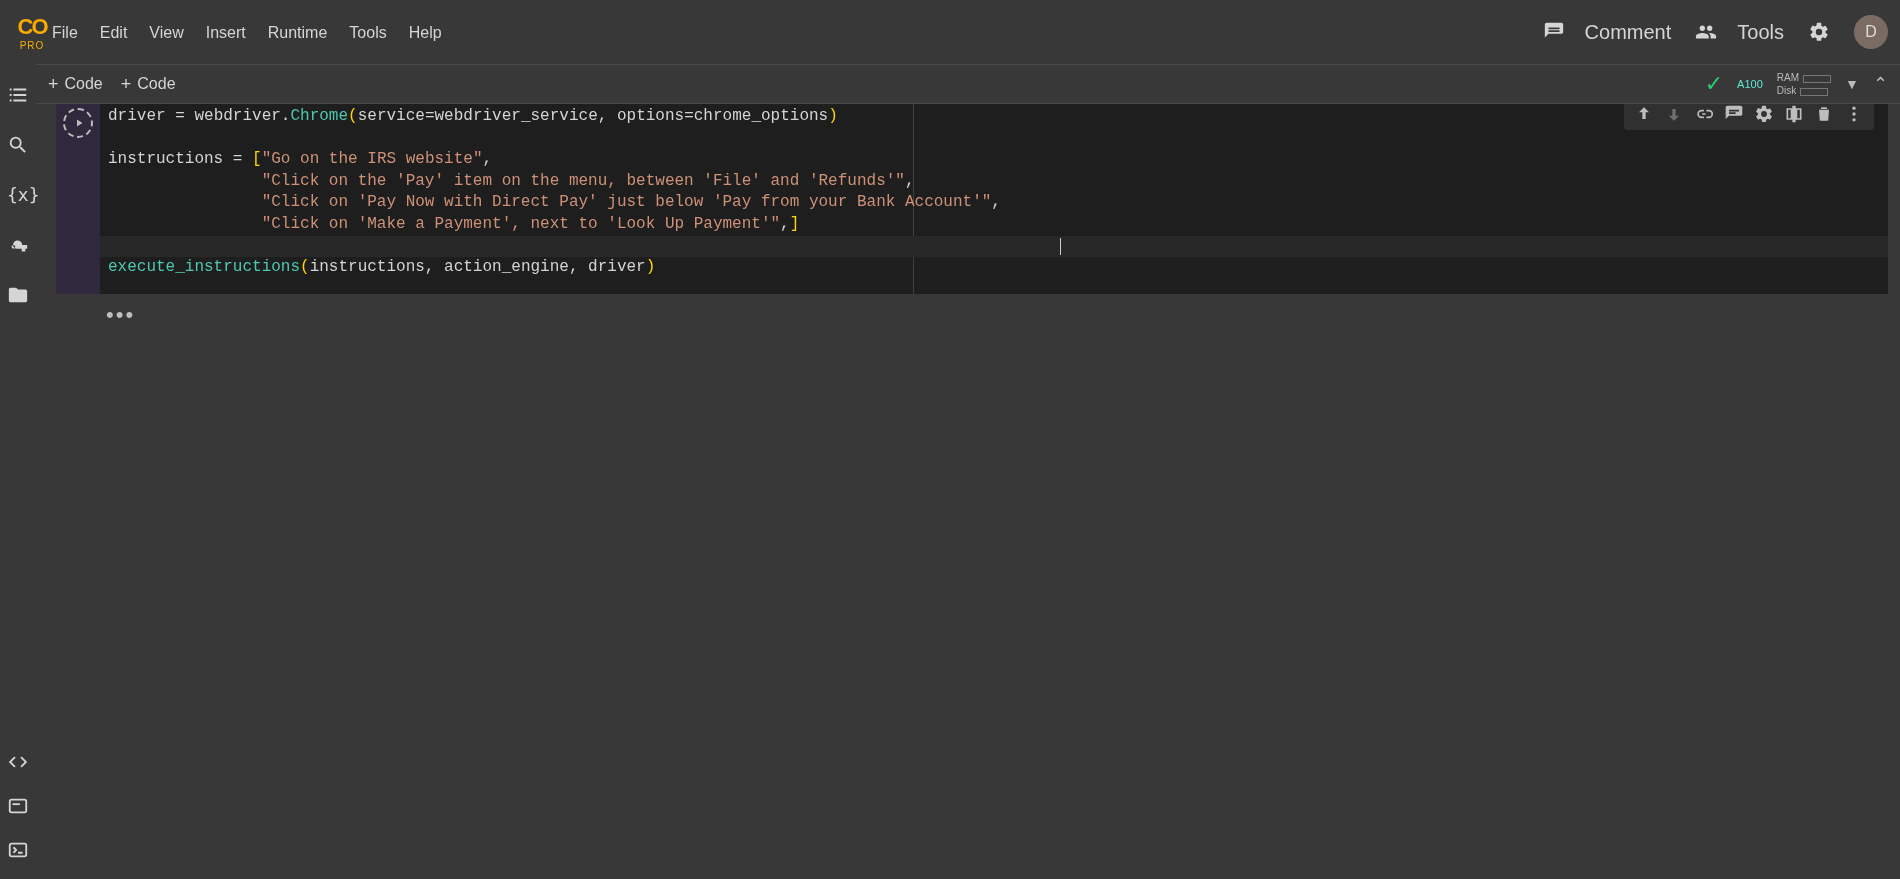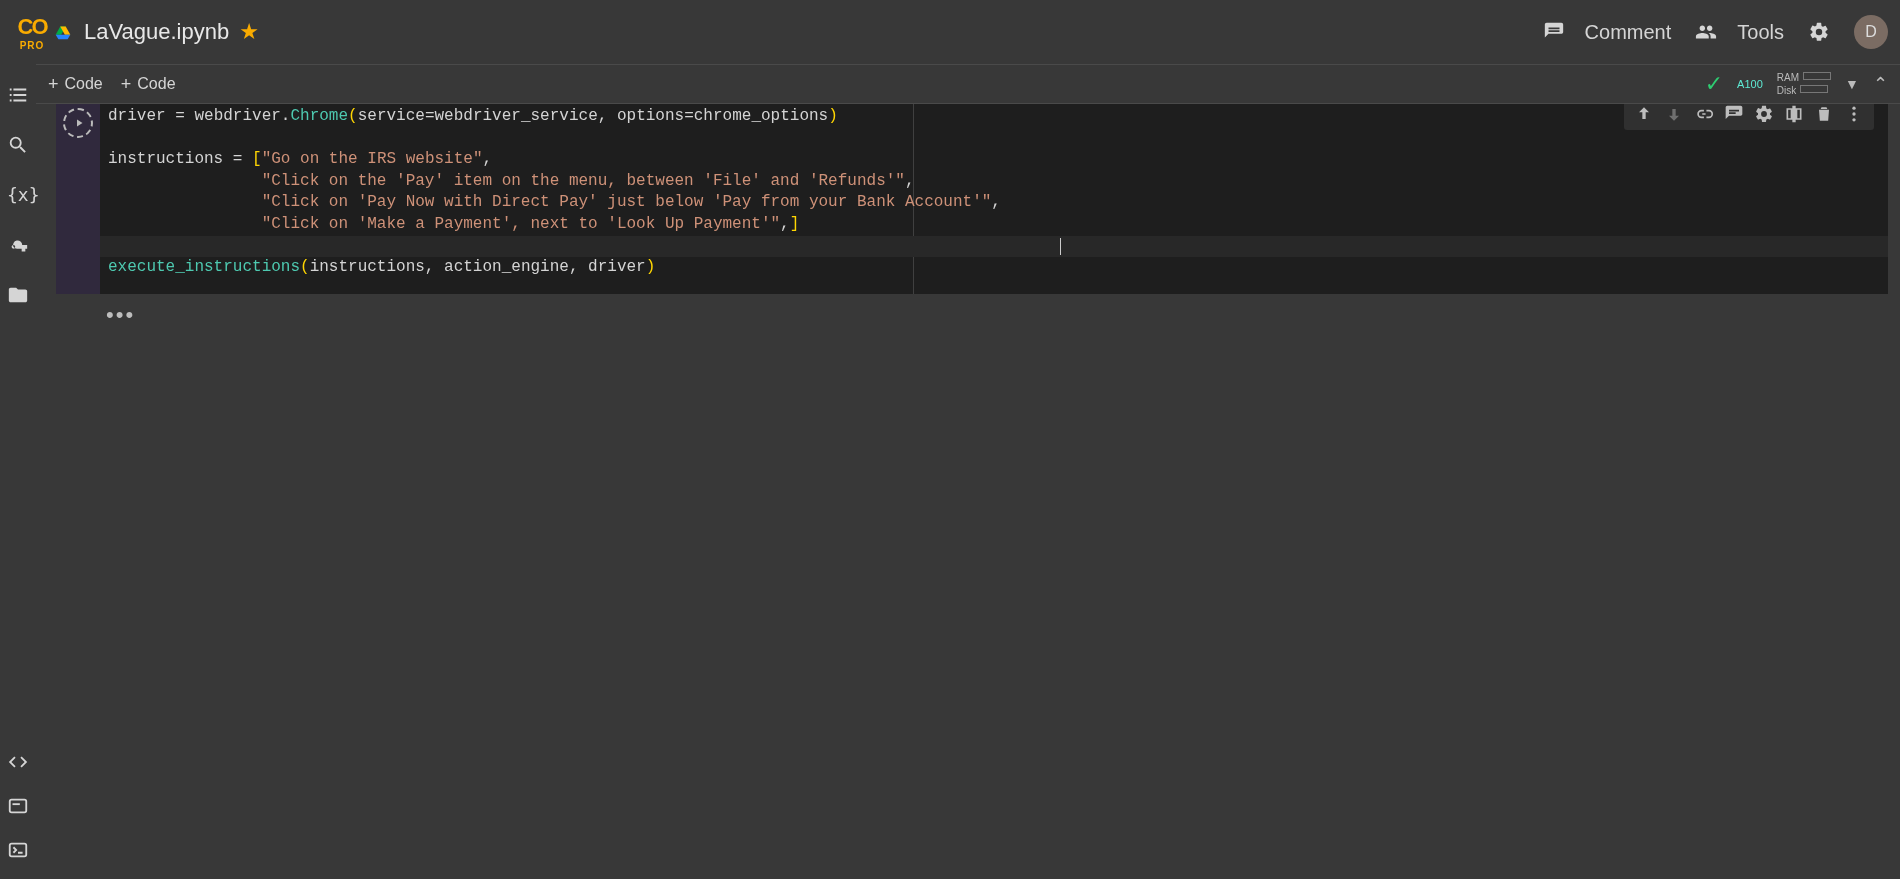--- a/index.html
+++ b/index.html
@@ -3,42 +3,42 @@
 <meta charset="utf-8">
 <style>
 * { margin:0; padding:0; box-sizing:border-box; }
 body { background:#383838; color:#d5d5d5; font-family:Arial,Helvetica,sans-serif; width:1900px; height:879px; overflow:hidden; }
 
 
 .header { height:64px; background:#383838; display:flex; align-items:center; padding:0 12px; }
 .logo { width:40px; height:40px; display:flex; flex-direction:column; align-items:center; justify-content:center; }
 .logo-co { font-weight:900; font-size:22px; letter-spacing:-2px; }
 .logo-co .c { color:#f9ab00; } .logo-co .o { color:#f9ab00; }
-.logo-pro { color:#f9ab00; font-size:10px; font-weight:700; letter-spacing:1px; }
+.logo-pro { color:#f9ab00; font-size:10px; font-weight:400; letter-spacing:1px; }
 .drive-icon { width:22px; height:22px; display:inline-block; }
 .title-row { display:flex; align-items:center; gap:10px; }
 .title { font-size:22px; color:#e8e8e8; font-weight:400; }
 .star { color:#f9ab00; font-size:22px; cursor:pointer; }
 .menus { display:flex; gap:22px; font-size:16px; color:#d5d5d5; margin-top:2px; }
 .menus span { cursor:pointer; }
 .header-left { display:flex; flex-direction:column; gap:2px; }
 .header-right { margin-left:auto; display:flex; align-items:center; gap:24px; }
 .hdr-item { display:flex; align-items:center; gap:20px; font-size:20px; cursor:pointer; }
 .hdr-icon { width:22px; height:22px; fill:#d5d5d5; }
 .avatar { width:34px; height:34px; border-radius:50%; background:#7b6c63; display:flex; align-items:center; justify-content:center; color:#ddd; font-size:16px; cursor:pointer; }
 
 
 .toolbar { height:40px; background:#383838; border-top:1px solid #4a4a4a; border-bottom:1px solid #4a4a4a; display:flex; align-items:center; padding:0 0 0 48px; gap:18px; }
 .tbtn { display:flex; align-items:center; gap:6px; font-size:16px; color:#d5d5d5; cursor:pointer; }
 .tbtn .plus { font-size:18px; font-weight:400; }
 .toolbar-right { margin-left:auto; display:flex; align-items:center; gap:14px; padding-right:12px; }
 .check { color:#2ecc71; font-size:22px; }
 .connect-label { font-size:11px; color:#5eead4; }
 .resmon { display:flex; flex-direction:column; gap:2px; font-size:10px; color:#bbb; }
-.resmon-row { display:flex; align-items:flex-start; gap:4px; }
+.resmon-row { display:flex; align-items:flex-end; gap:4px; }
 .meter { width:28px; height:8px; border:1px solid #777; }
 .caret { color:#bbb; font-size:14px; cursor:pointer; }
 .chev-up { color:#bbb; font-size:18px; cursor:pointer; }
 
 
 .leftrail { position:absolute; top:64px; left:0; width:36px; bottom:0; background:#383838; display:flex; flex-direction:column; align-items:center; padding-top:20px; gap:28px; }
 .leftrail .ic { width:22px; height:22px; fill:#d5d5d5; cursor:pointer; }
 .leftrail-bottom { margin-top:auto; display:flex; flex-direction:column; gap:22px; padding-bottom:18px; align-items:center; }
 
 
@@ -66,30 +66,28 @@
 </style>
 </head>
 <body>
 
 <div class="header">
   <div class="logo">
     <div class="logo-co"><span class="c">C</span><span class="o">O</span></div>
     <div class="logo-pro">PRO</div>
   </div>
   <div class="header-left">
-    <div class="title-row">
-      <span class="drive-icon">
-        <svg viewBox="0 0 24 24">
-            <polygon points="4,15 9,6 15,6 10,15" fill="#00ac47"></polygon>
-            <polygon points="9,6 15,6 20,15 14,15" fill="#ffba00"></polygon>
-            <polygon points="4,15 20,15 17,20 7,20" fill="#2684fc"></polygon>
-          </svg>
-      </span>
-      <span class="title">LaVague.ipynb</span>
-      <span class="star">★</span>
+    <div class="menus">
+      <span>File</span>
+      <span>Edit</span>
+      <span>View</span>
+      <span>Insert</span>
+      <span>Runtime</span>
+      <span>Tools</span>
+      <span>Help</span>
     </div>
   </div>
   <div class="header-right">
     <div class="hdr-item">
       <svg class="hdr-icon" viewBox="0 0 24 24">
           <path d="M20 2H4c-1.1 0-2 .9-2 2v14l4-4h14c1.1 0 2-.9 2-2V4c0-1.1-.9-2-2-2zm-2 10H6V10h12v2zm0-3H6V7h12v2z"></path>
         </svg>
       <span>Comment</span>
     </div>
     <div class="hdr-item">

